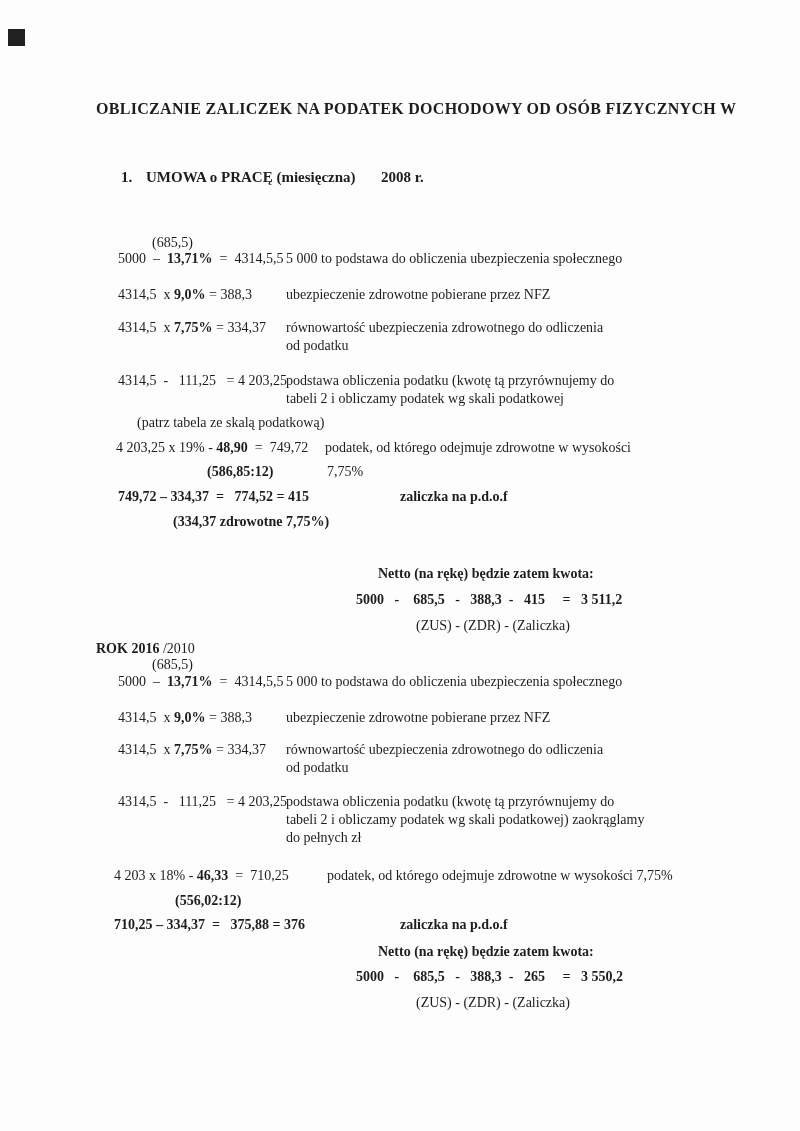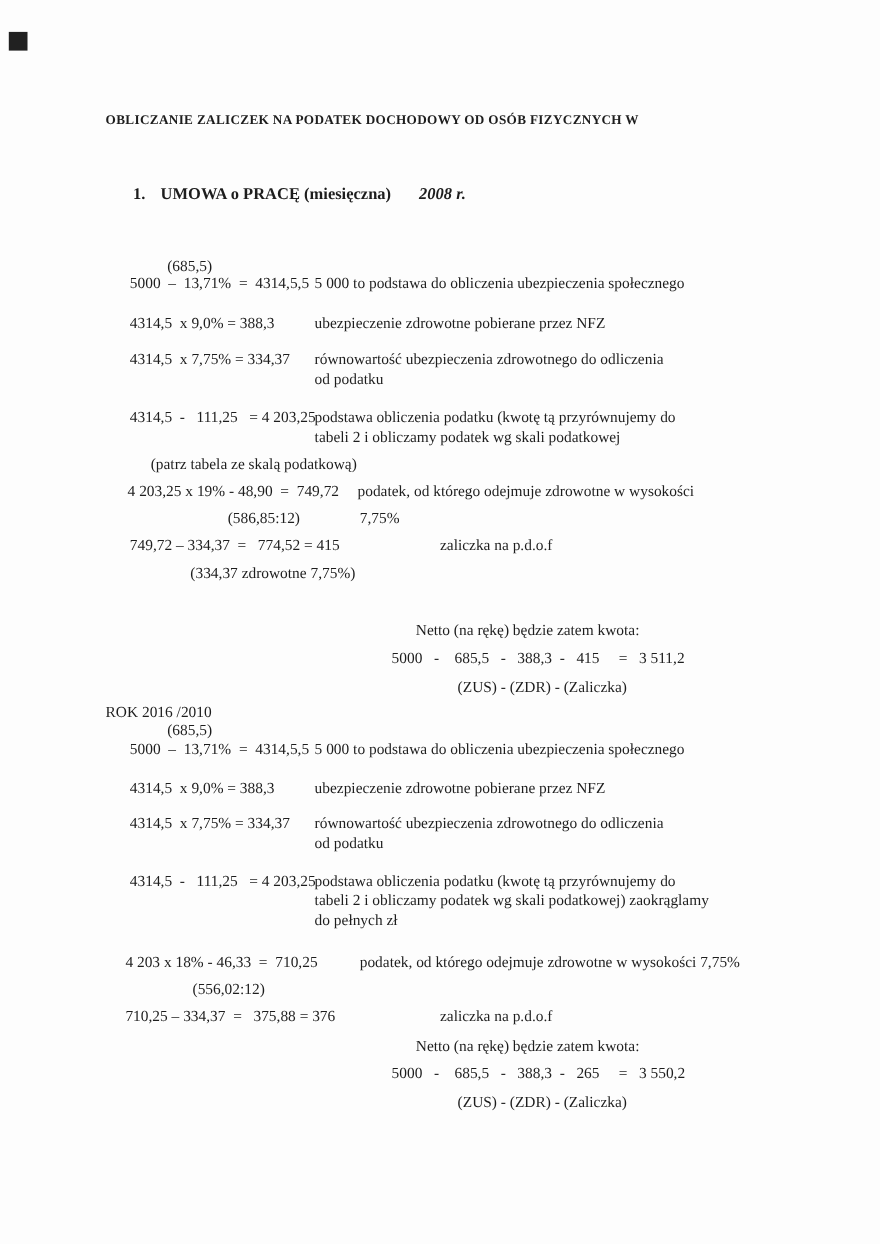--- a/index.html
+++ b/index.html
@@ -15,23 +15,23 @@
     color: #1d1d1d;
     overflow: hidden;
   }
   .ln {
     position: absolute;
     white-space: pre;
     font-size: 14px;
     line-height: 18px;
     color: #1d1d1d;
   }
-  .b { font-weight: normal; }
+  .b { font-weight: bold; }
   .title-ln {
-    font-size: 12px;
+    font-size: 16px;
     font-weight: bold;
     letter-spacing: 0.3px;
   }
   .head-ln { font-size: 15px; font-weight: bold; }
   .corner-mark {
     position: absolute;
     left: 8px; top: 29px;
     width: 17px; height: 17px;
   }
 </style>
@@ -39,21 +39,21 @@
 <body>
 
 <div class="page" style="background: rgb(253, 253, 253); color: rgb(29, 29, 29);">
 
   <div class="corner-mark" style="background: rgb(33, 33, 33);"></div>
 
   <div class="ln title-ln" style="left:96px; top:100px;">OBLICZANIE ZALICZEK NA PODATEK DOCHODOWY OD OSÓB FIZYCZNYCH W</div>
 
   <div class="ln head-ln" style="left:121px; top:168px;">1.</div>
   <div class="ln head-ln" style="left:146px; top:168px;">UMOWA o PRACĘ (miesięczna)</div>
-  <div class="ln head-ln" style="left:381px; top:168px;font-style:italic;">2008 r.</div>
+  <div class="ln head-ln" style="left:381px; top:168px;">2008 r.</div>
 
 
   <div class="ln" style="left:152px; top:234px;">(685,5)</div>
 
   <div class="ln" style="left:118px; top:250px;"><span>5000  –  </span><span class="b">13,71%</span><span>  =  4314,5,5</span></div>
   <div class="ln" style="left:286px; top:250px;">5 000 to podstawa do obliczenia ubezpieczenia społecznego</div>
 
   <div class="ln" style="left:118px; top:286px;"><span>4314,5  x </span><span class="b">9,0%</span><span> = 388,3</span></div>
   <div class="ln" style="left:286px; top:286px;">ubezpieczenie zdrowotne pobierane przez NFZ</div>
 

